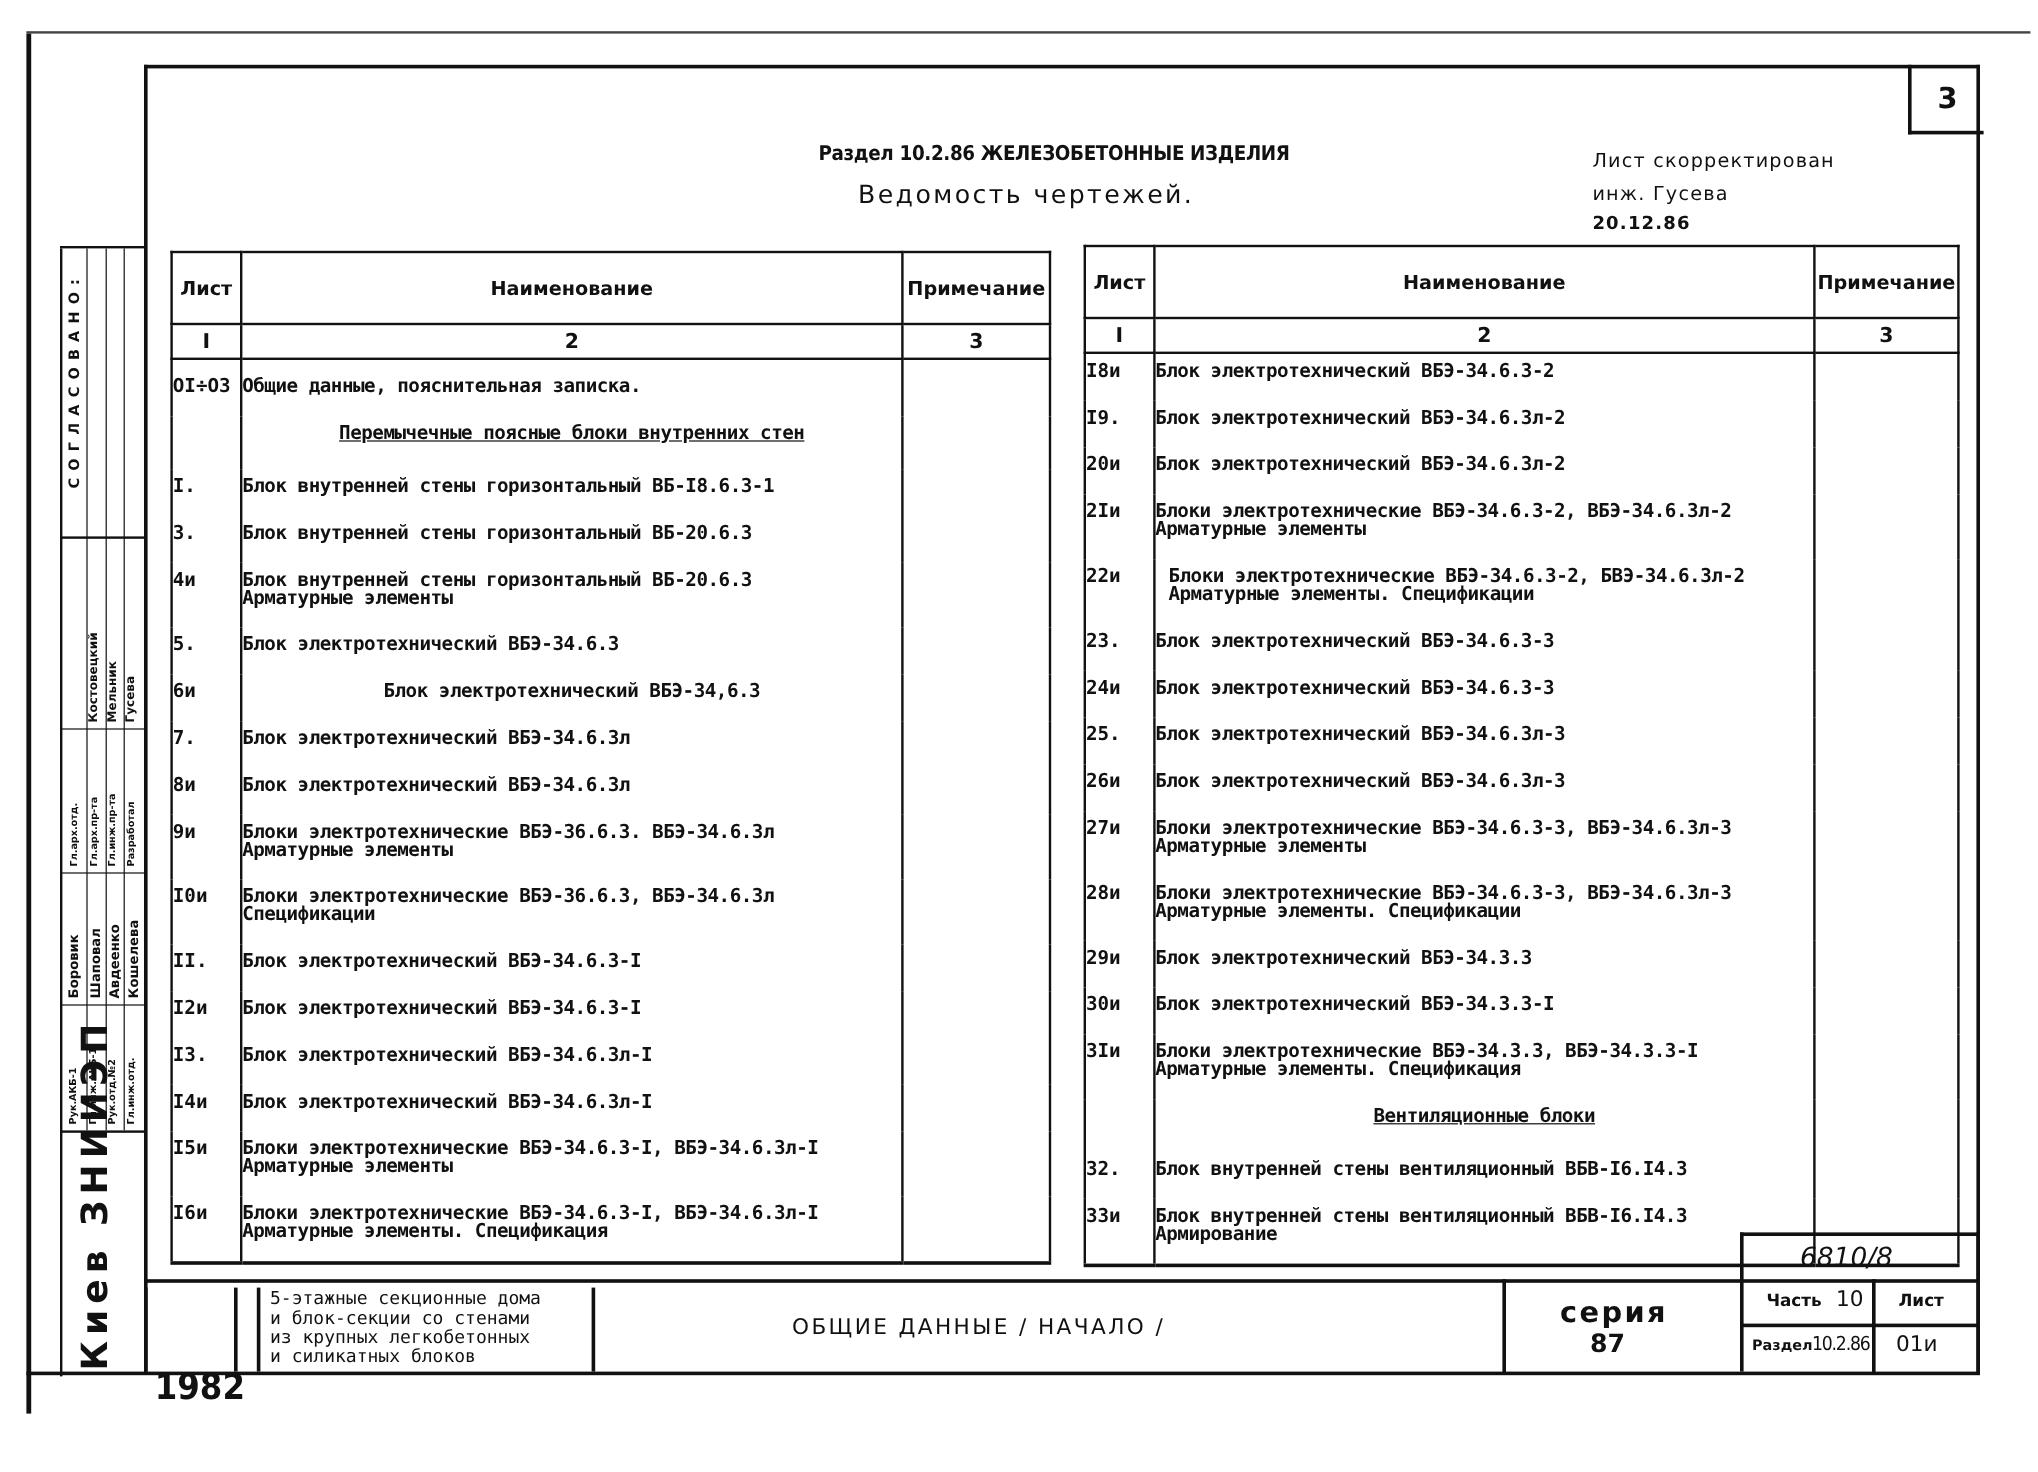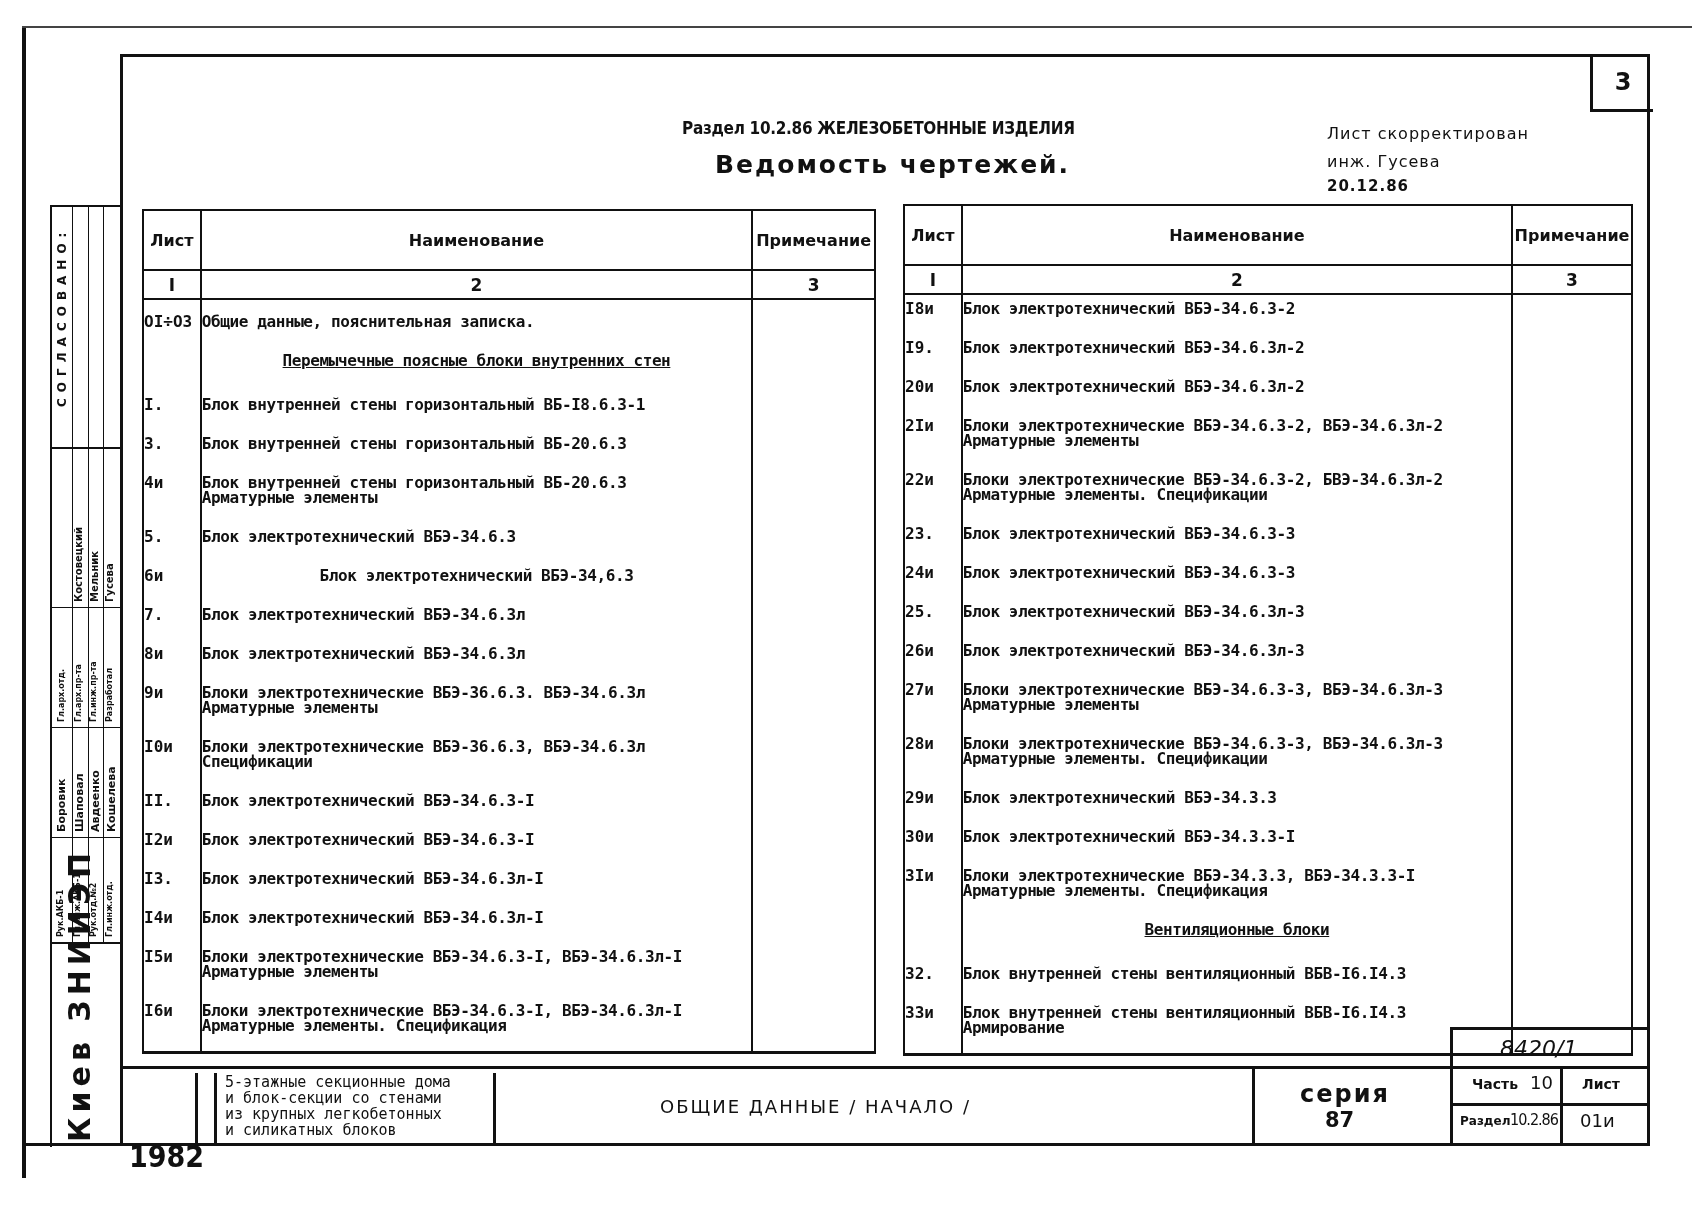--- a/index.html
+++ b/index.html
@@ -7,21 +7,21 @@
        font-family:"DejaVu Sans Mono","Liberation Mono",monospace;color:#111;}
   .abs{position:absolute;}
   .line{position:absolute;background:#111;}
   
   #outer-left{left:22px;top:28px;width:4px;height:1150px;}
   #outer-top{left:22px;top:26px;width:1670px;height:2px;background:#444;}
   #main-frame{left:120px;top:54px;width:1530px;height:1090px;border:3px solid #111;border-bottom:none;box-sizing:border-box;}
   #page-num-box{left:1590px;top:54px;width:60px;height:55px;border-left:3px solid #111;border-bottom:3px solid #111;
     font-family:"DejaVu Sans",sans-serif;font-weight:bold;font-size:24px;display:flex;align-items:center;justify-content:center;}
   .hdr1{left:682px;top:118px;font-family:"DejaVu Sans Condensed","DejaVu Sans",sans-serif;font-weight:bold;font-size:17px;letter-spacing:-0.3px;}
-  .hdr2{left:715px;top:150px;font-family:"DejaVu Sans",sans-serif;font-size:25px;letter-spacing:2px;font-weight:bold;}
+  .hdr2{left:715px;top:150px;font-family:"DejaVu Sans",sans-serif;font-size:21px;letter-spacing:2px;}
   .corr{left:1327px;font-family:"DejaVu Sans",sans-serif;font-size:16px;letter-spacing:1px;}
   
   table.doc{position:absolute;border-collapse:collapse;font-family:"DejaVu Sans Mono","Liberation Mono",monospace;}
   table.doc th, table.doc td{border-left:2px solid #111;border-right:2px solid #111;padding:0;vertical-align:top;}
   table.doc thead th{border:2px solid #111;font-family:"DejaVu Sans",sans-serif;font-weight:bold;font-size:16px;}
   table.doc thead tr.h1 th{height:58px;vertical-align:middle;}
   table.doc thead tr.h2 th{height:27px;vertical-align:middle;font-weight:bold;font-size:17px;}
   table.doc tbody td{font-size:16px;font-weight:bold;line-height:15px;}
   table.doc tbody tr.last td{border-bottom:3px solid #111;}
   .sheet{padding-left:4px;font-family:"DejaVu Sans Mono",monospace;font-size:17px;white-space:nowrap;}
@@ -241,21 +241,21 @@
       <tr>
         <td class="sheet" style="height: 48px; padding-top: 6px;">2Iи</td>
         <td class="name" style="padding-top: 6px;">
           <span class="l1">Блоки электротехнические ВБЭ-34.6.3-2, ВБЭ-34.6.3л-2</span>
           <span class="l2">Арматурные элементы</span>
         </td>
         <td></td>
       </tr>
       <tr>
         <td class="sheet" style="height: 48px; padding-top: 6px;">22и</td>
-        <td class="name" style="padding-top: 6px;">
+        <td class="name" style="padding-top: 6px; padding-left: 11px;">
           <span class="l1">Блоки электротехнические ВБЭ-34.6.3-2, БВЭ-34.6.3л-2</span>
           <span class="l2">Арматурные элементы. Спецификации</span>
         </td>
         <td></td>
       </tr>
       <tr>
         <td class="sheet" style="height: 33px; padding-top: 6px;">23.</td>
         <td class="name" style="padding-top: 6px;">
           <span class="l1">Блок электротехнический ВБЭ-34.6.3-3</span>
         </td>
@@ -396,20 +396,20 @@
   <div class="tb-text" style="left:129px;top:1139px;font-family:'DejaVu Sans Condensed','DejaVu Sans',sans-serif;font-size:30px;font-weight:bold">1982</div>
   <div class="tb-text" style="left:225px;top:1074px;font-size:15px;line-height:16px">
     <div>5-этажные секционные дома</div>
     <div>и блок-секции со стенами</div>
     <div>из крупных легкобетонных</div>
     <div>и силикатных блоков</div>
   </div>
   <div class="tb-text" style="left:660px;top:1096px;font-family:'DejaVu Sans',sans-serif;font-size:18px;letter-spacing:2px;text-transform:uppercase">Общие данные / начало /</div>
   <div class="tb-text" style="left:1300px;top:1080px;font-family:'DejaVu Sans',sans-serif;font-size:24px;font-weight:bold;letter-spacing:2px">серия</div>
   <div class="tb-text" style="left:1325px;top:1108px;font-family:'DejaVu Sans',sans-serif;font-size:21px;font-weight:bold">87</div>
-  <div class="tb-text" style="left:1500px;top:1036px;font-family:'DejaVu Sans',sans-serif;font-size:22px;font-style:italic">8420/1</div>
+  <div class="tb-text" style="left:1500px;top:1036px;font-family:'DejaVu Sans',sans-serif;font-size:22px;font-style:italic">6810/8</div>
   <div class="tb-text" style="left:1472px;top:1076px;font-family:'DejaVu Sans',sans-serif;font-size:14px;font-weight:bold">Часть</div>
   <div class="tb-text" style="left:1530px;top:1072px;font-family:'DejaVu Sans',sans-serif;font-size:18px">10</div>
   <div class="tb-text" style="left:1582px;top:1076px;font-family:'DejaVu Sans',sans-serif;font-size:14px;font-weight:bold">Лист</div>
   <div class="tb-text" style="left:1460px;top:1114px;font-family:'DejaVu Sans',sans-serif;font-size:12px;font-weight:bold">Раздел</div>
   <div class="tb-text" style="left:1510px;top:1110px;font-family:'DejaVu Sans Condensed','DejaVu Sans',sans-serif;font-size:16px;letter-spacing:-1px">10.2.86</div>
   <div class="tb-text" style="left:1580px;top:1110px;font-family:'DejaVu Sans',sans-serif;font-size:18px">01и</div>
 </div>
 
 </body></html>

